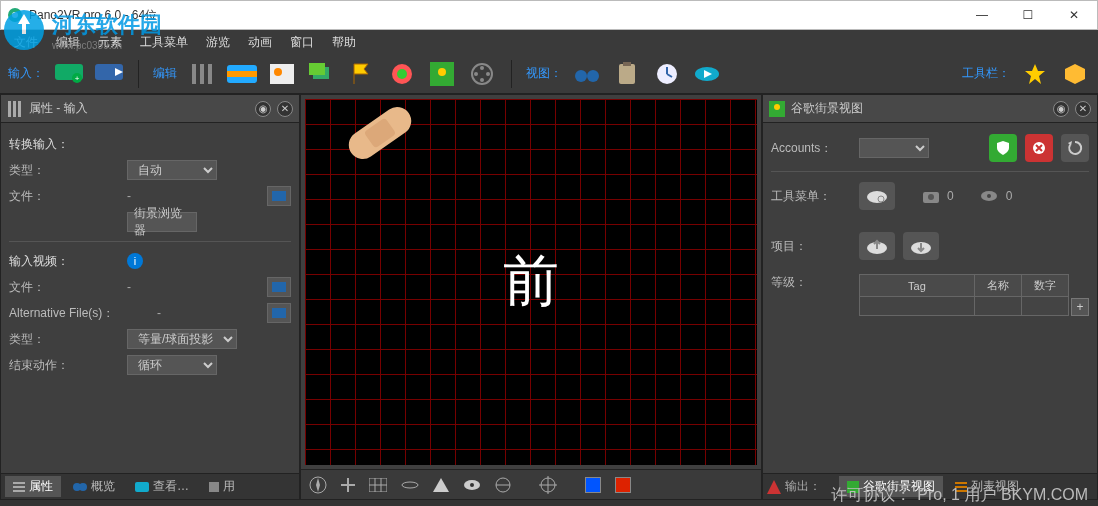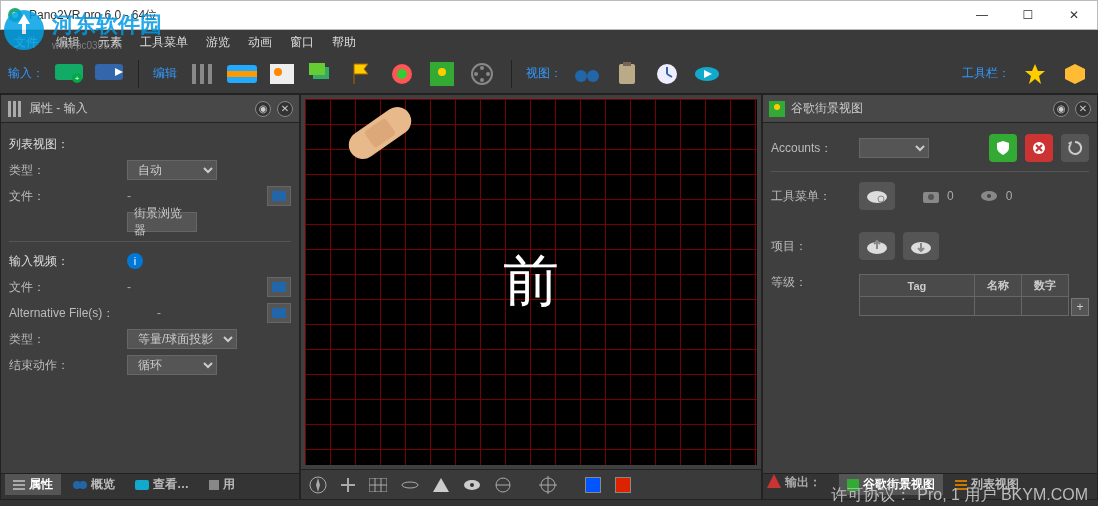--- a/index.html
+++ b/index.html
@@ -71,25 +71,25 @@
   .swatch{width:16px;height:16px;border:1px solid #888;}
 
   
   .sqbtn{ width:28px;height:28px;border-radius:4px;display:inline-flex;align-items:center;justify-content:center;}
   .sqbtn.green{background:#3a3;}
   .sqbtn.red{background:#c33;}
   .sqbtn.grey{background:#555;}
   .bigcloud{ width:36px;height:28px;background:#555;border-radius:4px;display:inline-flex;align-items:center;justify-content:center;}
   table.mini{ width:100%; border-collapse:collapse; font-size:11px;}
   table.mini th, table.mini td{ border:1px solid #666; padding:3px 4px; background:#444; color:#ccc;}
-  table.mini th{ background:#4a4a4a; font-weight:bold;}
+  table.mini th{ background:#4a4a4a; font-weight:normal;}
   .plus{ width:18px;height:18px;background:#555;border:1px solid #777;display:flex;align-items:center;justify-content:center;color:#ccc;}
 
   
-  .tabs { height:26px; background:#343434; display:flex; align-items:flex-start; gap:4px; padding:0 4px; border-top:1px solid #222;font-weight:bold;}
+  .tabs { height:26px; background:#343434; display:flex; align-items:center; gap:4px; padding:0 4px; border-top:1px solid #222;}
   .tabs .tab{ padding:2px 8px; color:#bbb; display:flex; align-items:center; gap:4px;}
   .tabs .tab.active{ background:#555; color:#fff;}
 
   
   .status { position:absolute; bottom:0; right:0; height:22px; display:flex; align-items:center; padding:0 10px; color:#bbb; font-size:16px; gap:6px;}
 
   
   svg { display:block; }
 </style>
 </head>
@@ -248,21 +248,21 @@
           <rect x="1" width="3" height="16" fill="#aaa"></rect>
           <rect x="6" width="3" height="16" fill="#aaa"></rect>
           <rect x="11" width="3" height="16" fill="#aaa"></rect>
         </svg>
       <span class="t">属性 - 输入</span>
       <span class="circlebtn">◉</span>
       <span class="circlebtn">✕</span>
     </div>
     <div class="panel-body">
       <div class="row">
-          <span class="k" style="color:#ddd">列表视图：</span>
+          <span class="k" style="color:#ddd">转换输入：</span>
         </div>
       <div class="row">
         <span class="k">类型：</span>
         <select class="fake" style="width:90px"><option>自动</option></select>
       </div>
       <div class="row">
         <span class="k">文件：</span>
         <span class="v">-</span>
         <span class="iconbtn">
             <svg width="14" height="10">

